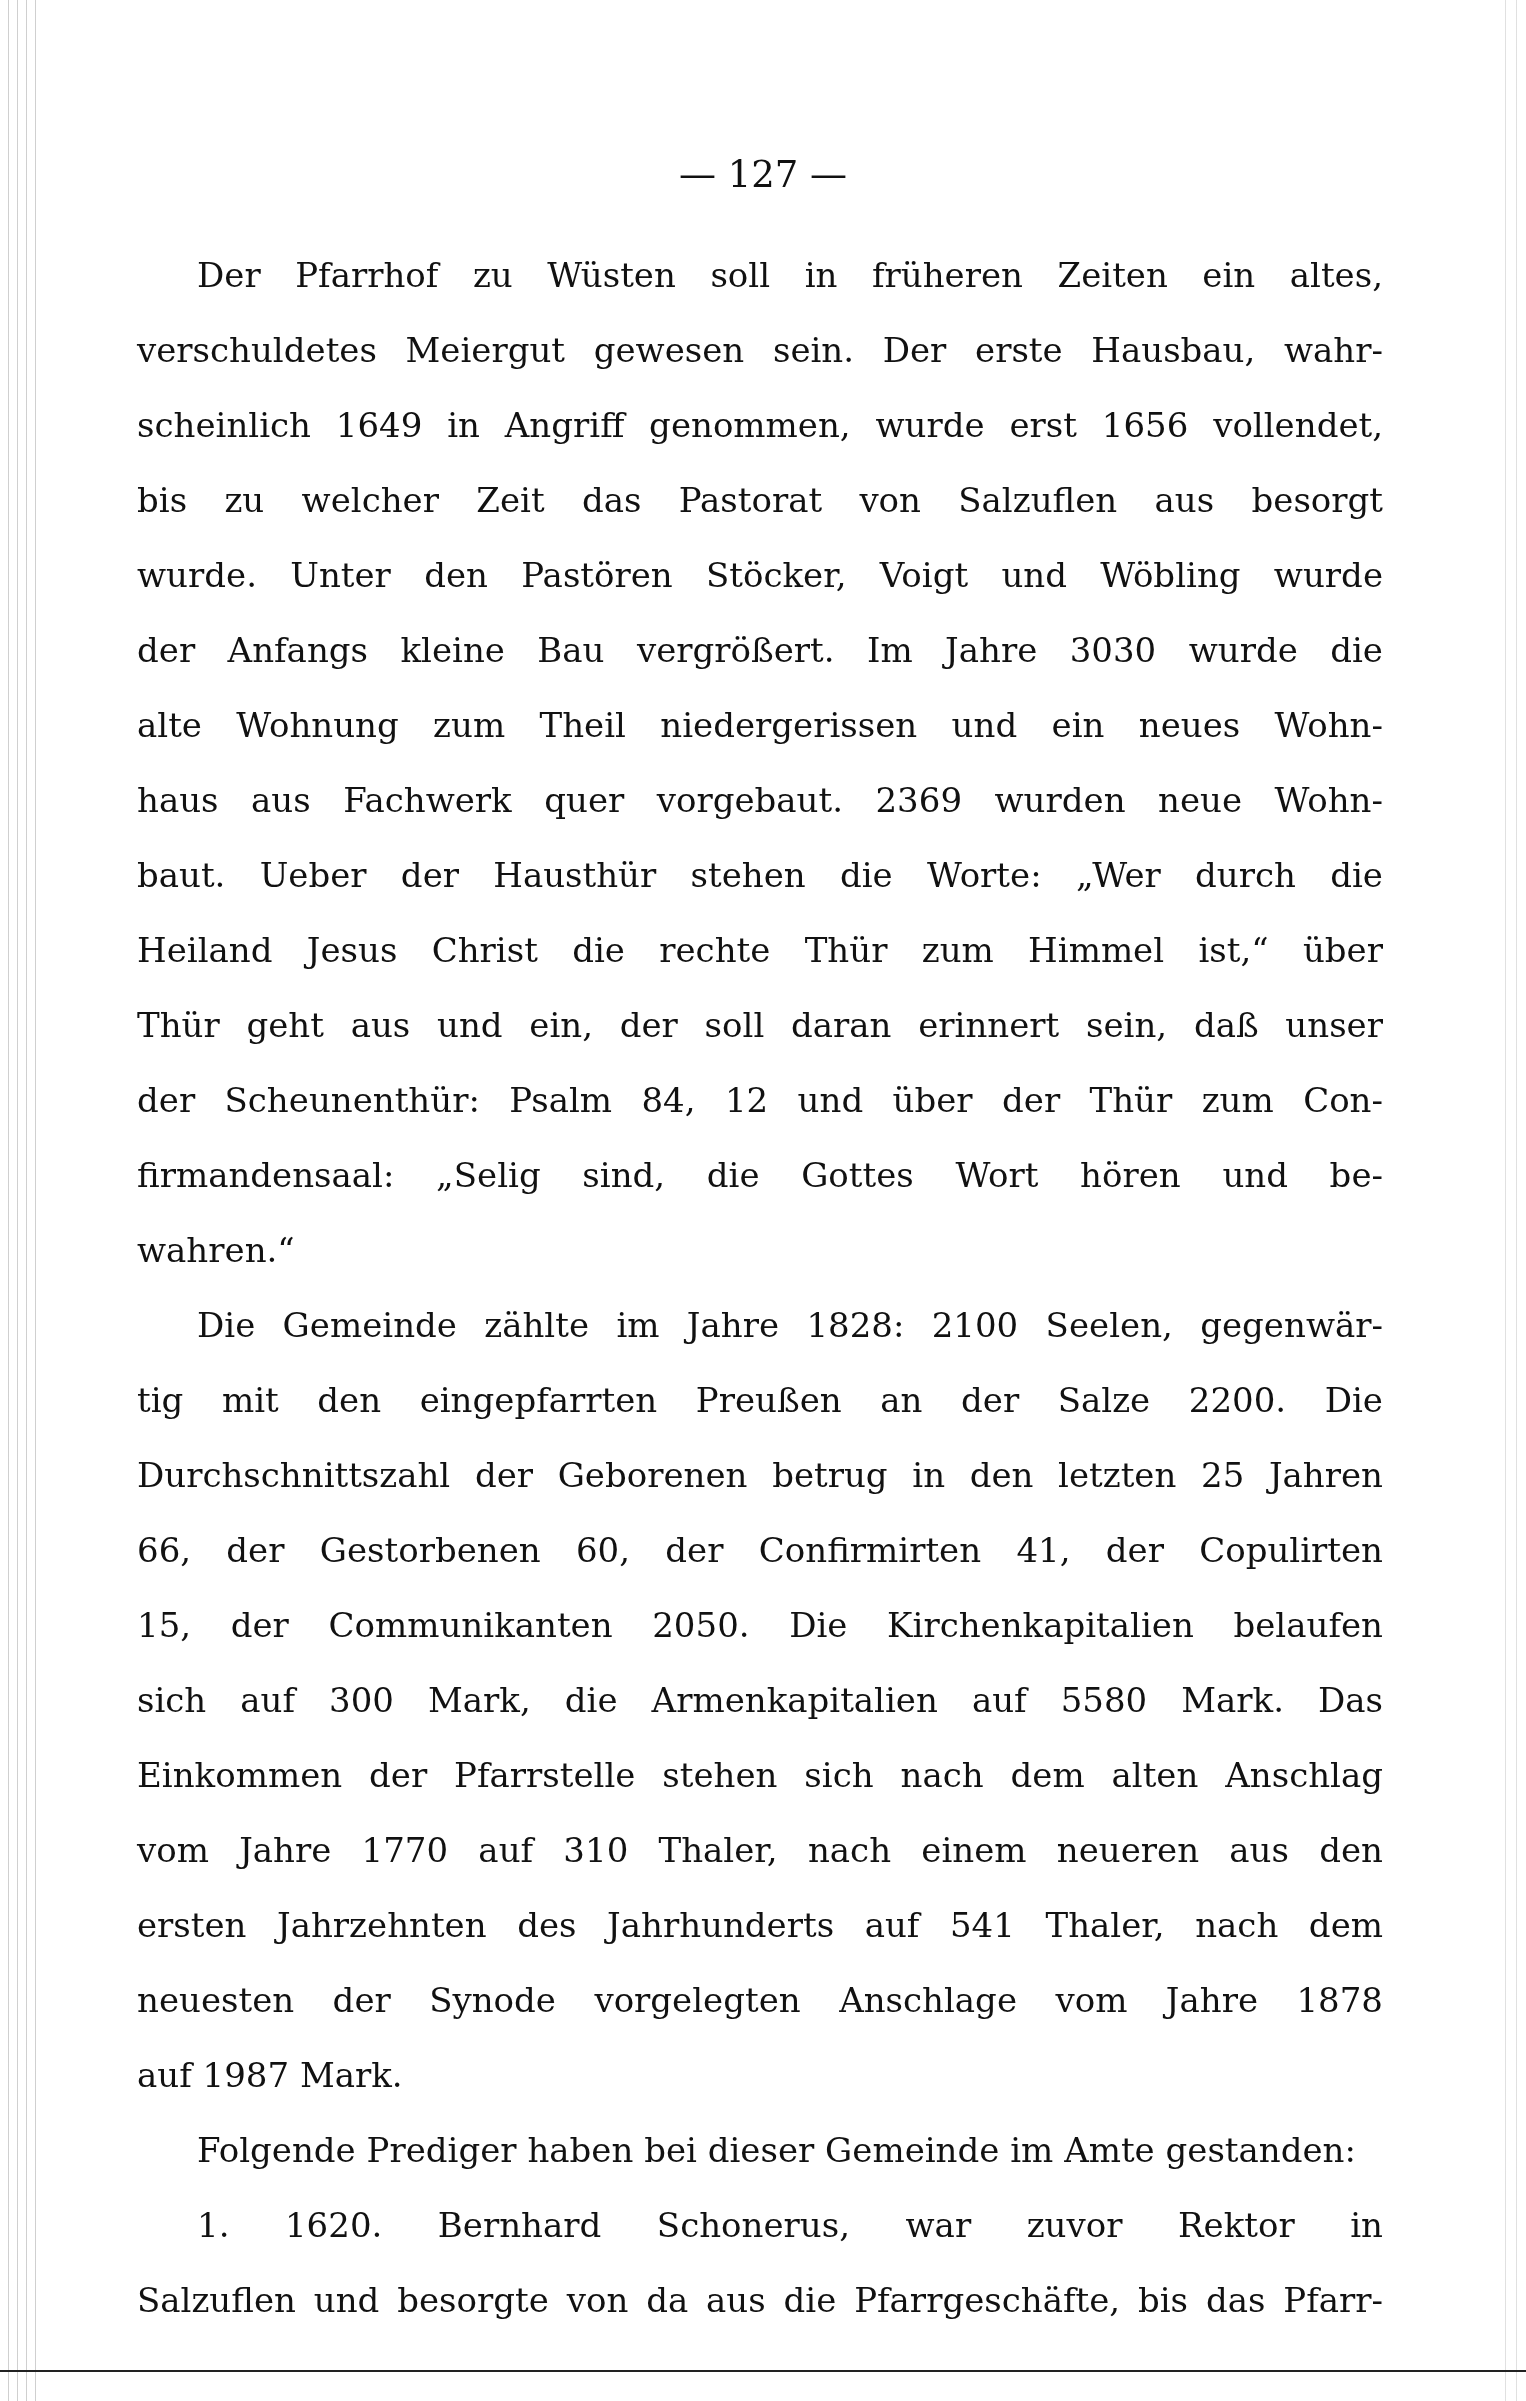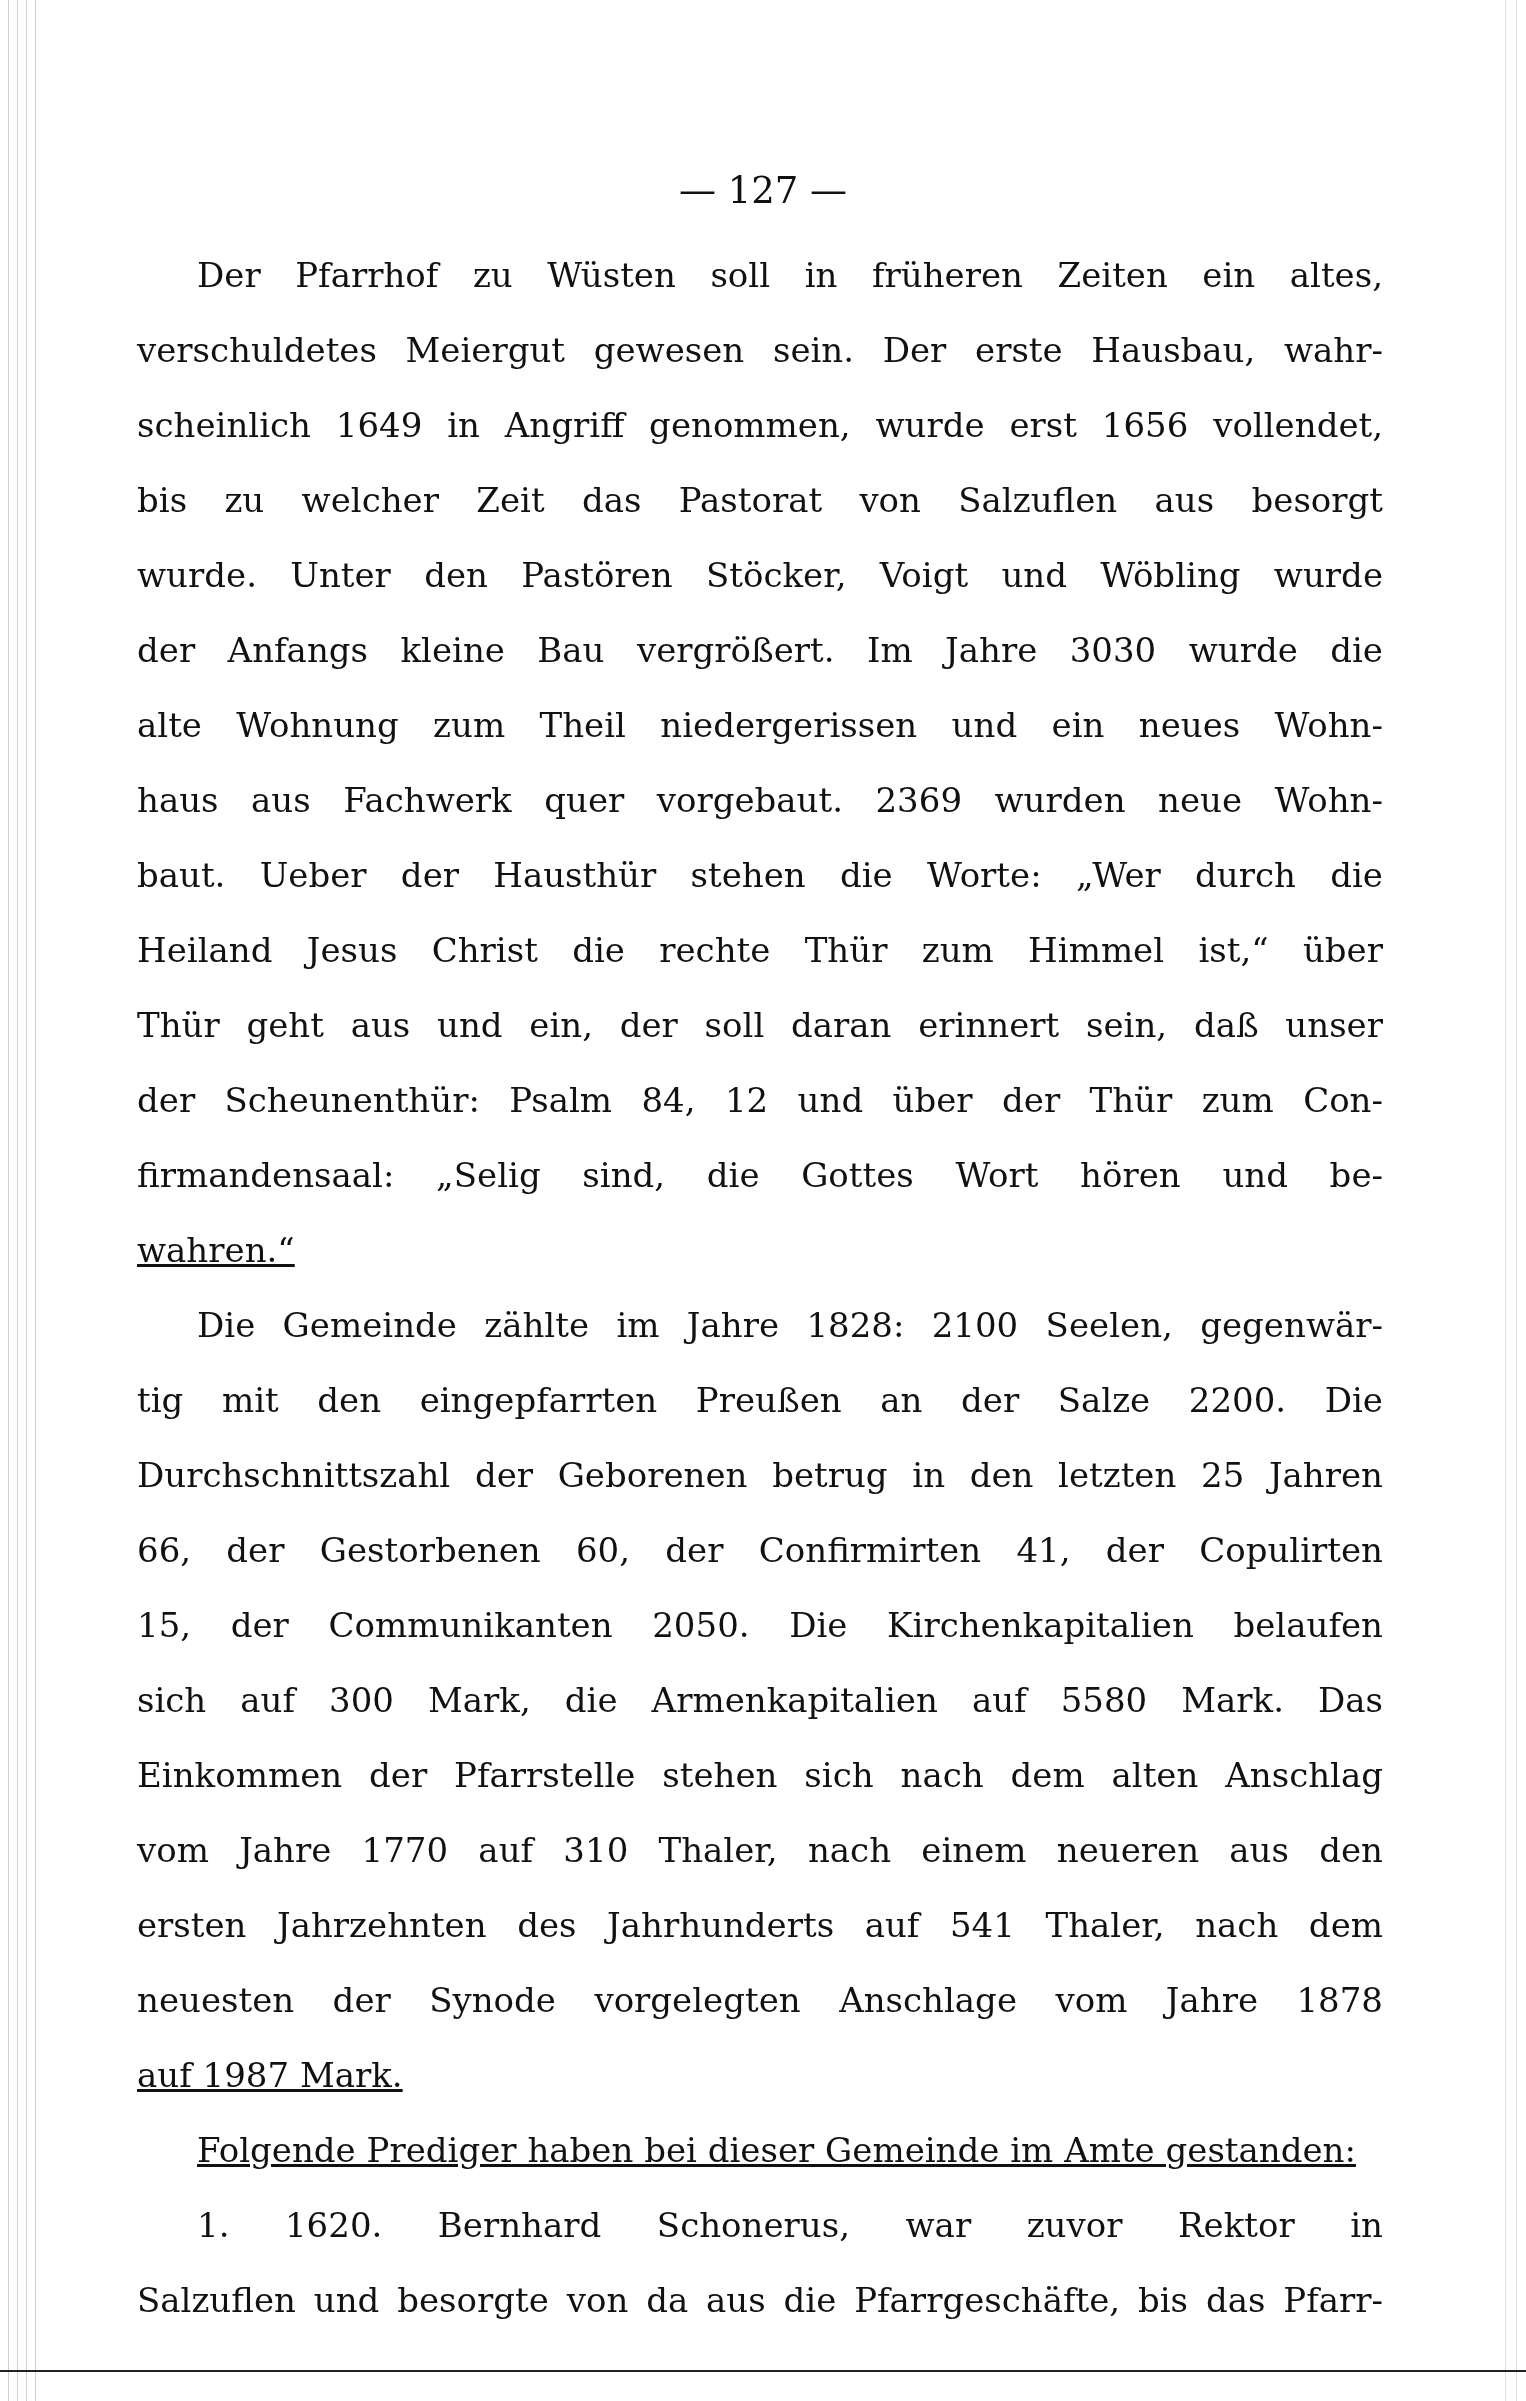--- a/index.html
+++ b/index.html
@@ -2,27 +2,27 @@
 <html style="font-size:9.5px"><head>
 <meta charset="utf-8">
 <style>
   html, body { margin:0; padding:0; background:#ffffff; }
   body { width:1526px; height:2401px; position:relative; overflow:hidden; }
   .edge-left { position:absolute; left:0; top:0; width:42px; height:2401px;
     background:repeating-linear-gradient(90deg,#fff 0 3.6px,#ddd 3.6px 4.2px,#fff 4.2px 8.3px,#bbb 8.3px 9px); opacity:.7; }
   .edge-right { position:absolute; right:0; top:0; width:36px; height:2401px;
     background:repeating-linear-gradient(90deg,#fff 0 4.8px,#ccc 4.8px 5.4px,#fff 5.4px 10.7px); opacity:.6; }
   .bottom-rule { position:absolute; left:0; right:0; top:2370px; height:2.4px; background:#222; }
-  .page-number { position:absolute; left:0; right:0; top:169px; text-align:center;
+  .page-number { position:absolute; left:0; right:0; top:153px; text-align:center;
     font-family:"DejaVu Serif", serif; font-size:37px; color:#111; }
   .text { position:absolute; left:137px; width:1246px; top:238px;
     font-family:"DejaVu Serif", serif; font-size:34px; line-height:75px; color:#111;
     text-align:justify; }
   .line { display:block; white-space:nowrap; text-align-last:justify; }
-  .line.last { text-align-last:left;text-decoration:underline; }
+  .line.last { text-align-last:left; }
   .indent { padding-left:60px; }
 </style>
 </head>
 <body>
 
 <div class="edge-left"></div>
 <div class="edge-right"></div>
 
 <div class="page-number">— 127 —</div>
 

